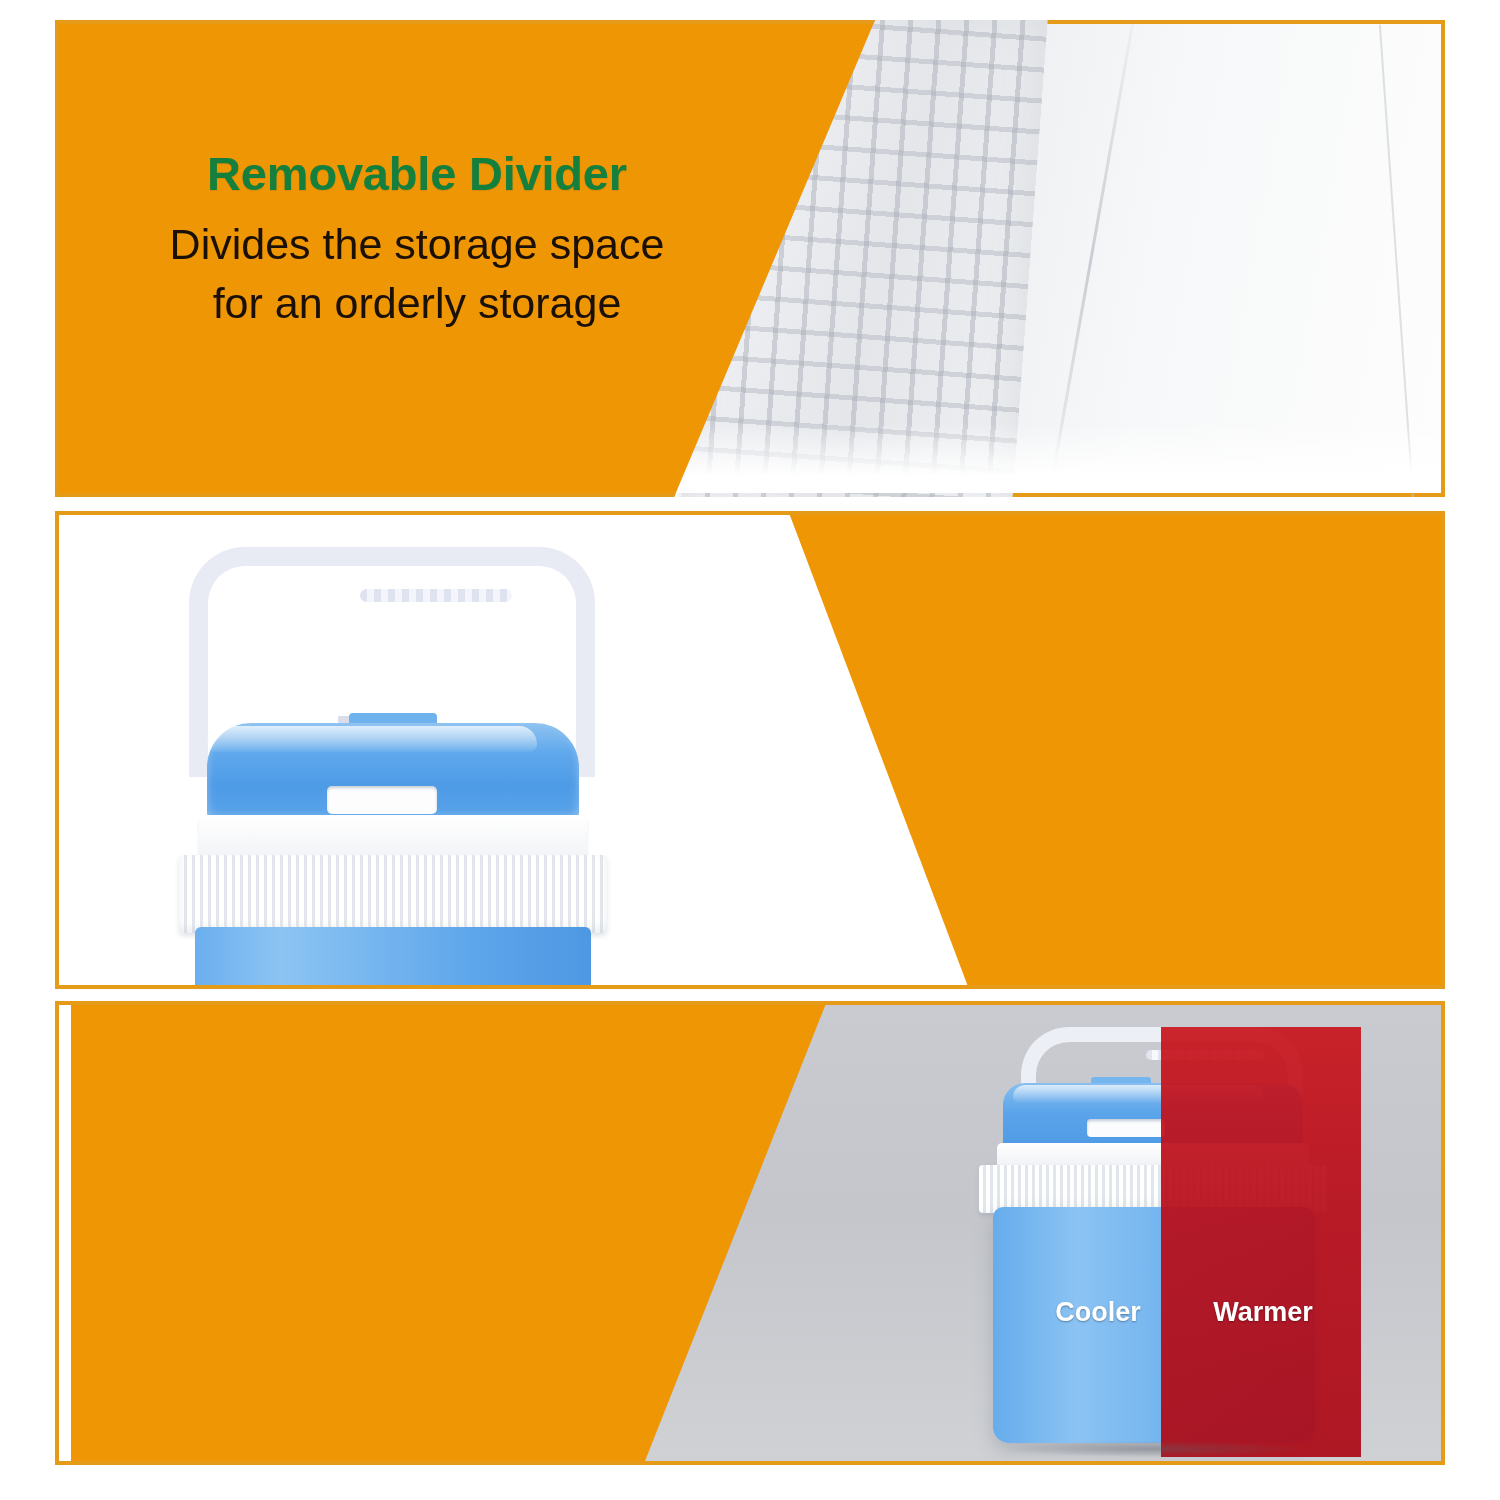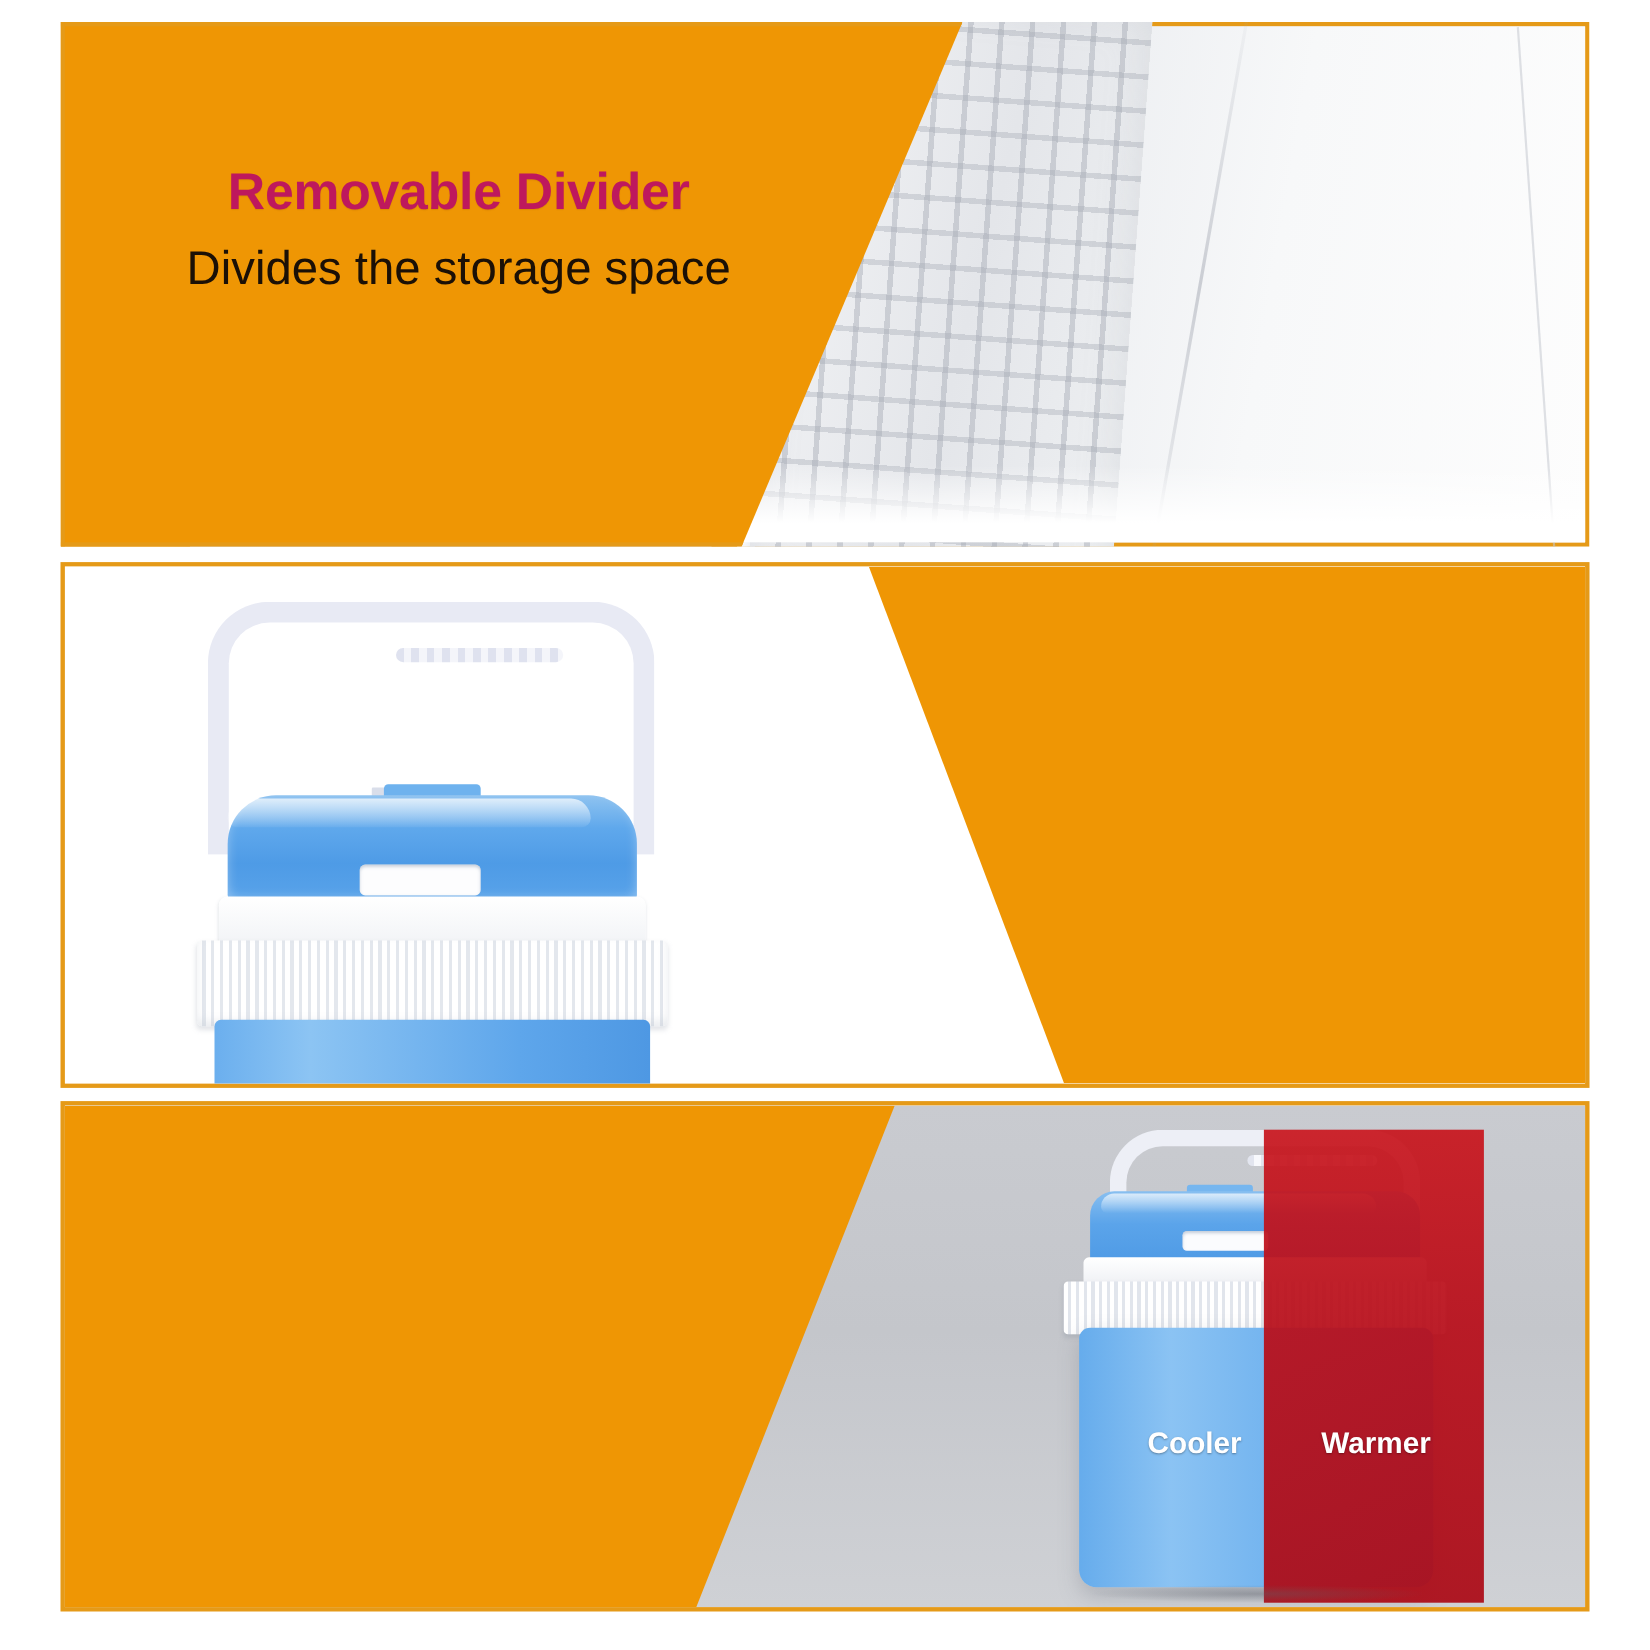--- a/index.html
+++ b/index.html
@@ -15,21 +15,21 @@
   .panel{position:absolute;overflow:hidden;box-sizing:border-box;}
   #panel-divider{left:55px;  top:20px;   width:1390px;height:477px;}
   #panel-handle{ left:55px;  top:511px;  width:1390px;height:478px;
                  border:4px solid #E59A18;background:#ffffff;}
   #panel-modes{  left:55px;  top:1001px; width:1390px;height:464px;
                  border:4px solid #E59A18;background:#ffffff;}
 
   
   .textblock{position:absolute;z-index:6;text-align:center;}
   .heading{
-    color:#be185d;font-weight:bold;line-height:1.12;
+    color:#15803d;font-weight:bold;line-height:1.12;
     letter-spacing:-0.2px;
     text-shadow:0 1px 1px rgba(140,80,0,.18);
     margin:0 0 14px 0;
   }
   .body-copy{
     color:#1B1006;line-height:1.38;margin:0;font-weight:400;
   }
 
   #t-divider{left:62px;top:128px;width:600px;}
   #t-divider .heading{font-size:47px;}
@@ -162,21 +162,21 @@
     box-shadow:0 3px 5px rgba(150,158,172,.28), inset 0 -5px 8px rgba(190,196,206,.3);
   }
   .c2-body{
     position:absolute;left:28px;top:404px;width:396px;height:76px;
     background:linear-gradient(to right,#6BAFEE 0%,#8CC4F3 22%,#5EA6EB 70%,#4E98E3 100%);
     border-radius:6px 6px 0 0;
   }
 
   
   .p3-photo{
-    position:absolute;left:0;top:0;width:1382px;height:456px;
+    position:absolute;left:12px;top:0;width:1382px;height:456px;
     background:linear-gradient(to bottom,#c9cbd0 0%,#c4c6cb 45%,#cfd1d5 100%);
   }
   .p3-wedge{
     position:absolute;left:0;top:0;width:820px;height:456px;
     background:#EF9604;
     clip-path:polygon(0 0, 92% 0, 70% 100%, 0 100%);
   }
   .cooler3{position:absolute;left:890px;top:22px;width:400px;height:430px;}
   .c3-handle{
     position:absolute;left:60px;top:0px;width:282px;height:132px;
@@ -262,20 +262,21 @@
       <div class="p1-grid"></div>
       <div class="p1-sheet">
         <div class="p1-sheet-hi"></div>
       </div>
       <div class="p1-floor"></div>
     </div>
     <div class="p1-wedge"></div>
     <div class="textblock" id="t-divider">
       <p class="heading">Removable Divider</p>
       <p class="body-copy">Divides the storage space</p>
+      <p class="body-copy">for an orderly storage</p>
     </div>
   </div>
 
   <div class="panel" id="panel-handle">
     <div class="p2-photo">
       <div class="cooler2">
         <div class="c2-handle">
           <div class="c2-handle-grip"></div>
         </div>
         <div class="c2-lid-tab"></div>

